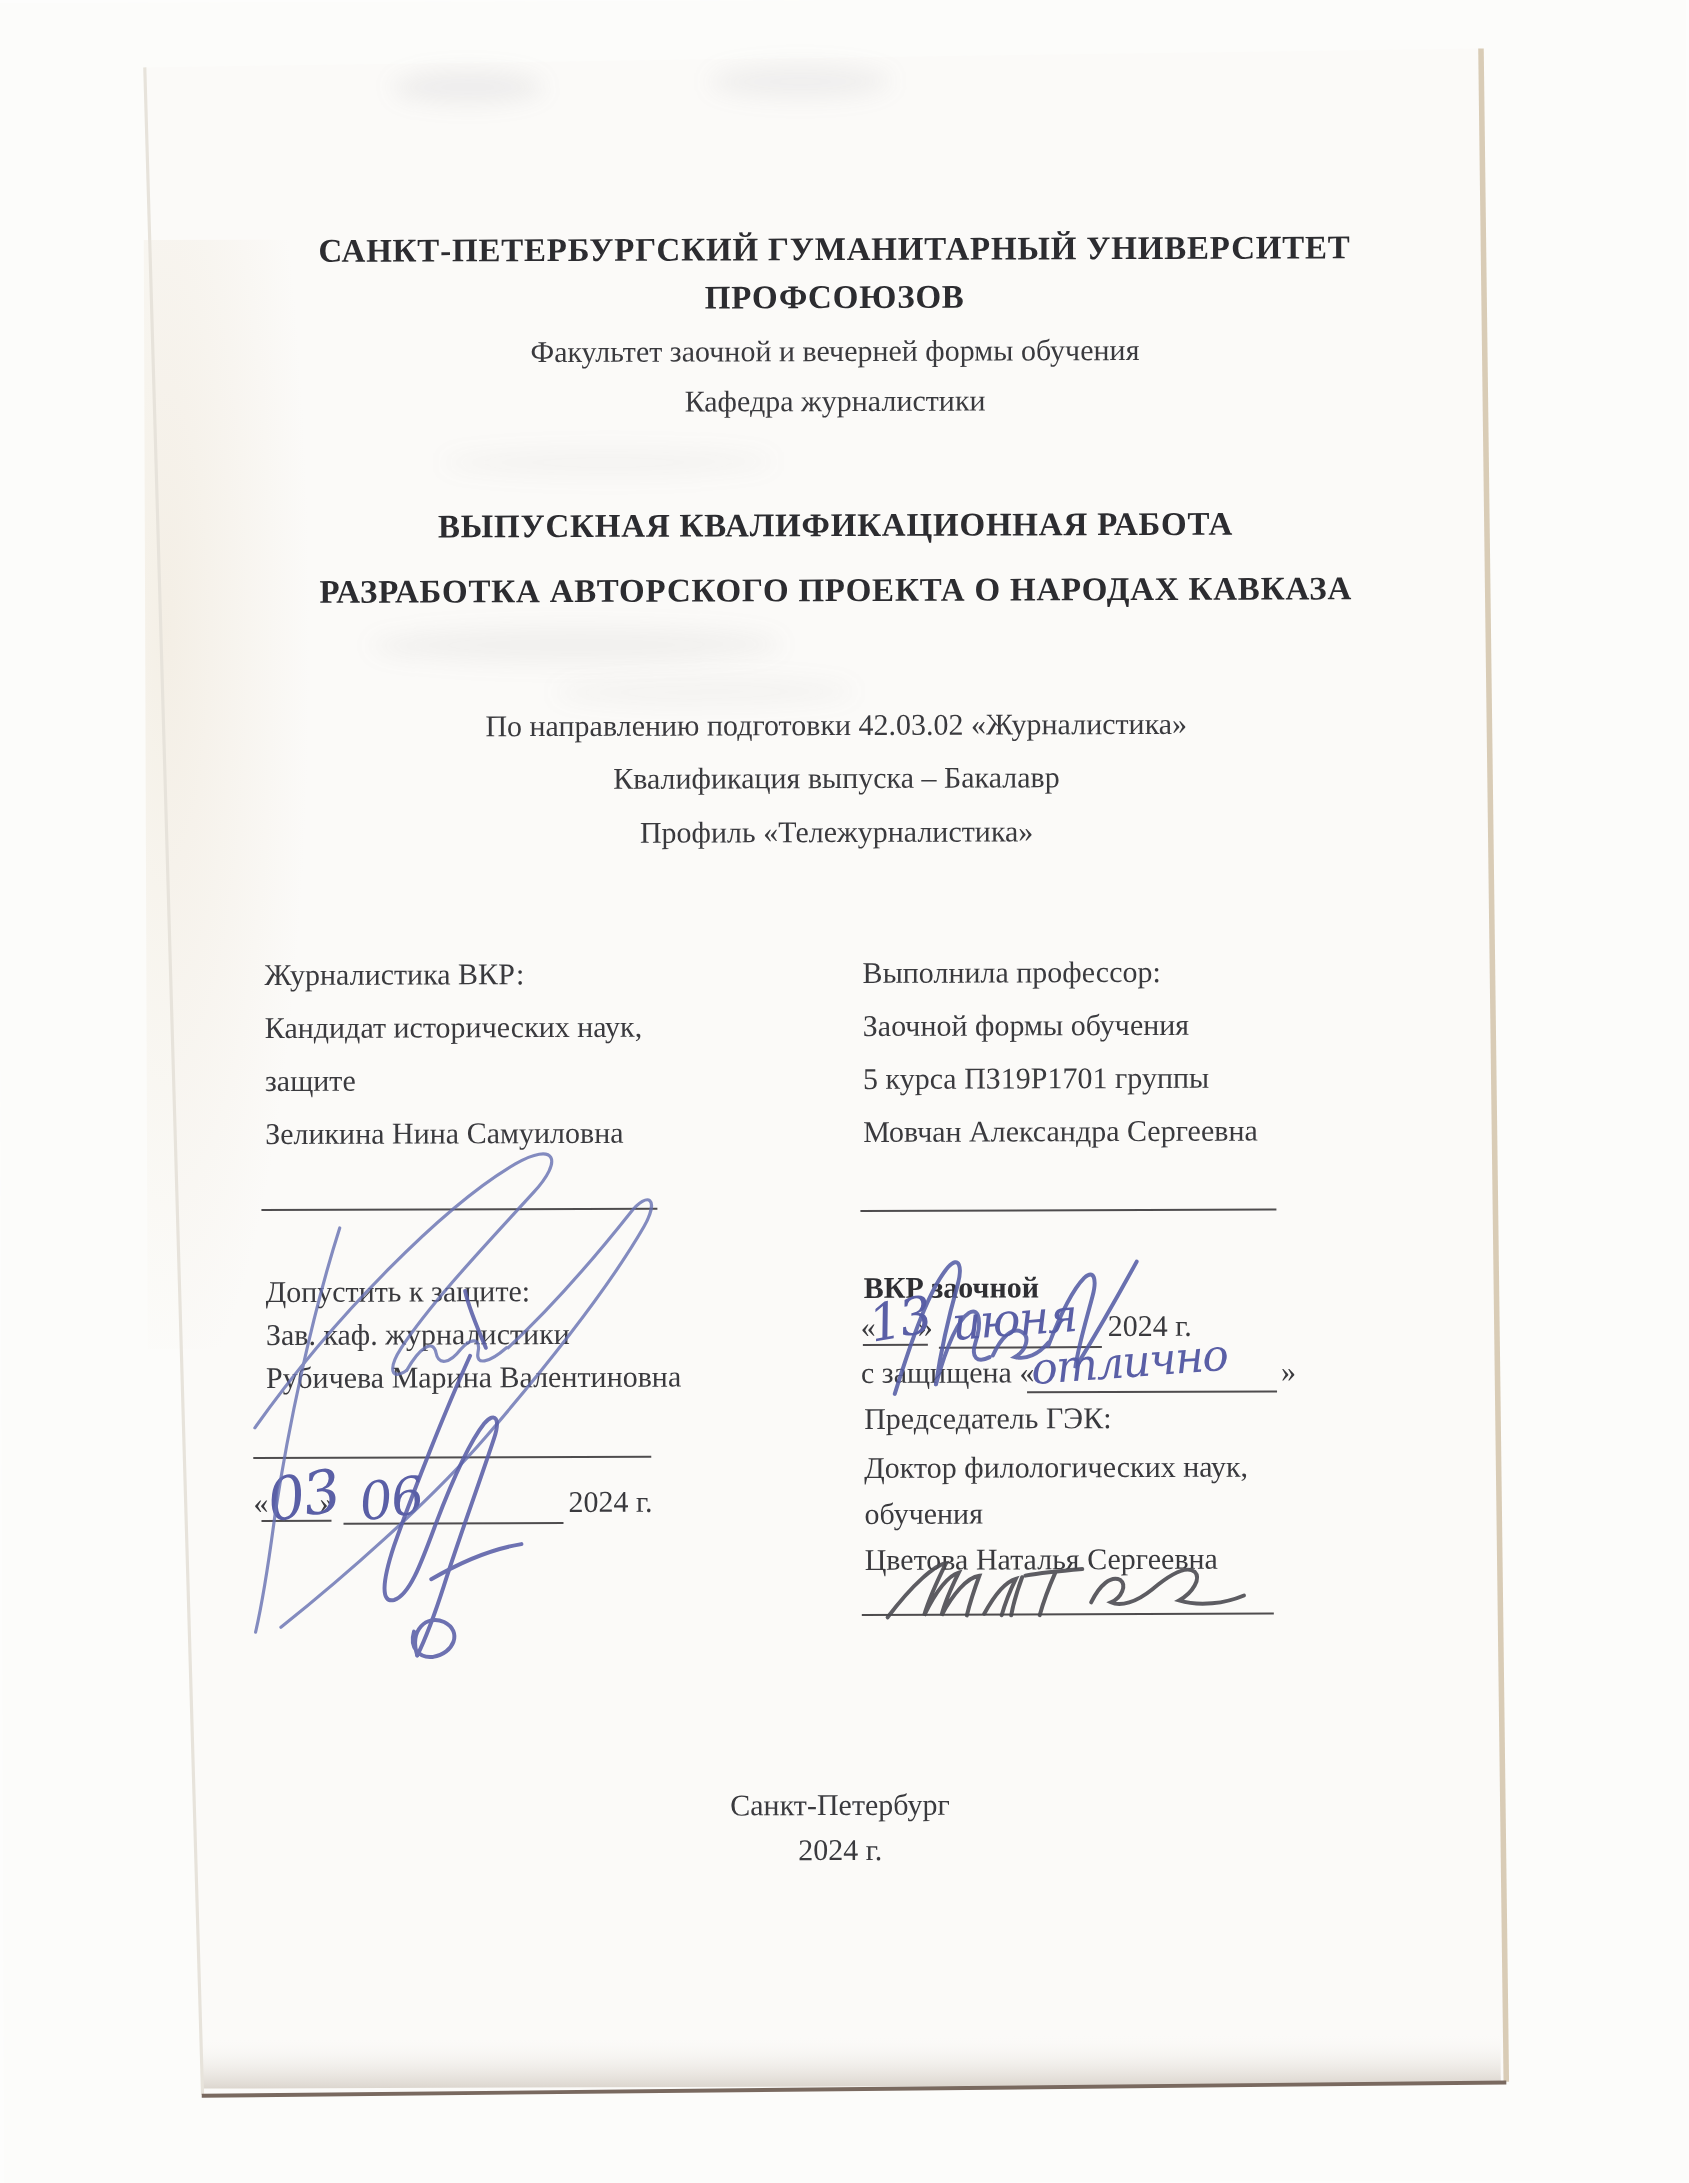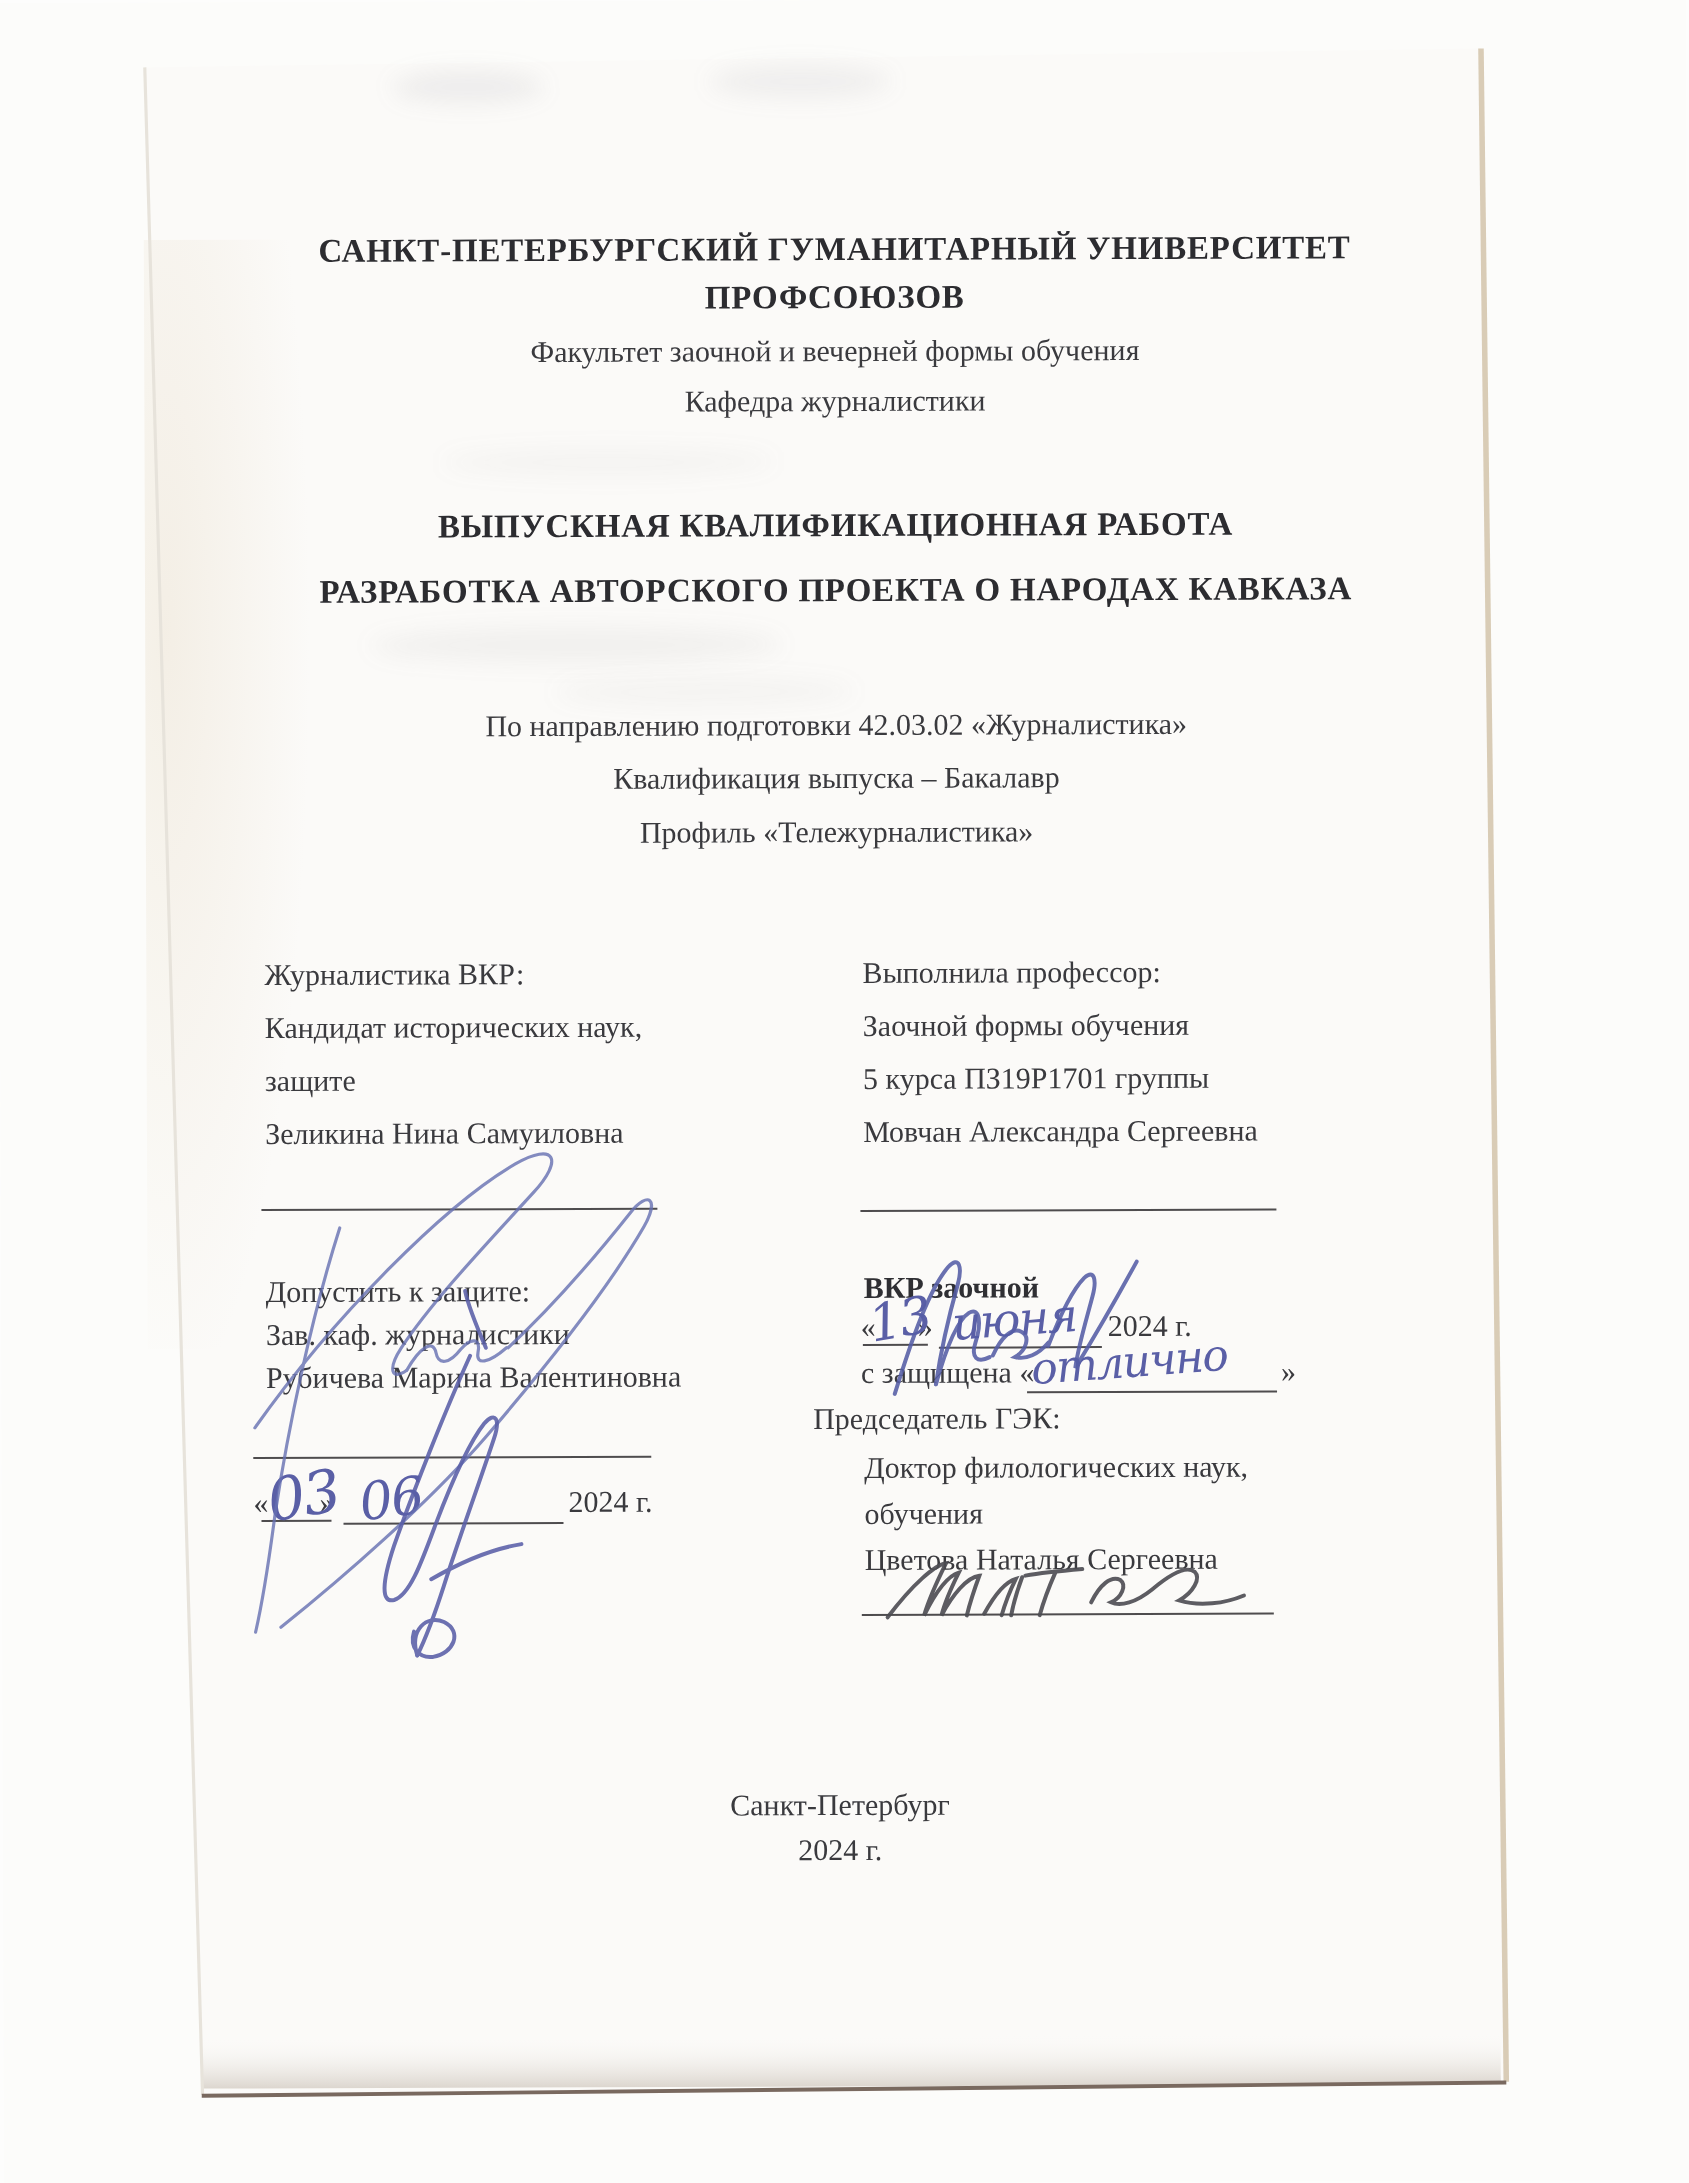--- a/index.html
+++ b/index.html
@@ -102,21 +102,21 @@
     <div class="rule" style="left:938px;top:1347px;width:163px;"></div>
     <div class="abs doc-text" style="left:1107px;top:1309px;">2024 г.</div>
     <div class="hand" style="left:868px;top:1290px;font-size:51px;transform:rotate(-10deg);">13</div>
     <div class="hand" style="left:951px;top:1293px;font-size:46px;transform:rotate(-4deg);">июня</div>
 
     <div class="abs doc-text" style="left:860px;top:1355px;">с защищена «</div>
     <div class="rule" style="left:1026px;top:1392px;width:250px;"></div>
     <div class="abs doc-text" style="left:1280px;top:1355px;">»</div>
     <div class="hand" style="left:1030px;top:1337px;font-size:44px;transform:rotate(-4deg);">отлично</div>
 
-    <div class="abs doc-text" style="left:812px;top:1401px;">Председатель ГЭК:</div>
+    <div class="abs doc-text" style="left:863px;top:1401px;">Председатель ГЭК:</div>
     <div class="abs doc-text" style="left:863px;top:1450px;">Доктор филологических наук,</div>
     <div class="abs doc-text" style="left:863px;top:1496px;">обучения</div>
     <div class="abs doc-text" style="left:863px;top:1542px;">Цветова Наталья Сергеевна</div>
     <div class="rule" style="left:860px;top:1614px;width:412px;"></div>
 
     <div class="abs centered doc-text" style="top:1787px;">Санкт-Петербург</div>
     <div class="abs centered doc-text" style="top:1832px;">2024 г.</div>
   </div>
 
   <svg id="ink-svg" width="1690" height="2183" viewBox="0 0 2133 2756">

